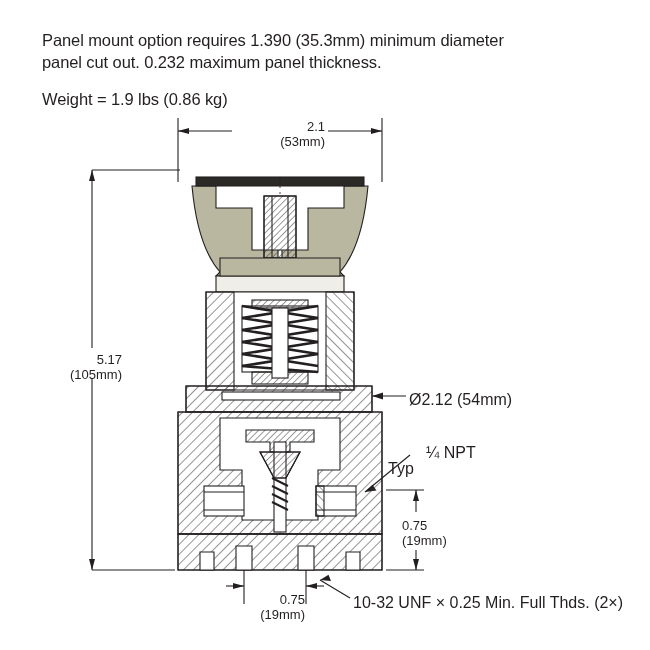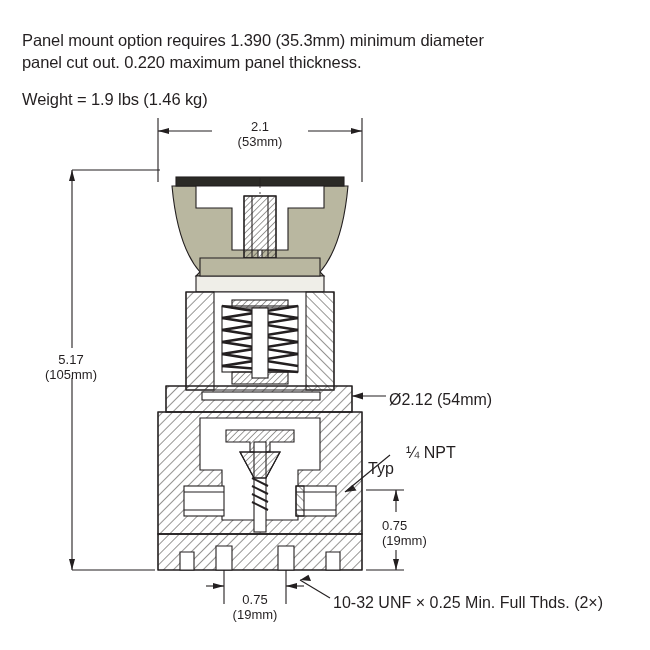--- a/index.html
+++ b/index.html
@@ -12,55 +12,56 @@
     background: #ffffff;
     font-family: "Liberation Sans", sans-serif;
     color: #231f20;
     overflow: hidden;
     position: relative;
   }
   #root {
     position: relative;
     width: 556px;
     height: 650px;
+    margin-left: 20px;
   }
   .txt {
     position: absolute;
     white-space: pre;
     line-height: 1.25;
   }
   .note {
     font-size: 16.5px;
     letter-spacing: -0.1px;
   }
   .dimtext {
     font-size: 13px;
-    text-align: center;
+    text-align: right;
     line-height: 1.18;
   }
   .leadtext {
     font-size: 16px;
     line-height: 1.2;
   }
   .svg-wrap {
     position: absolute;
     left: 0;
     top: 0;
     width: 650px;
     height: 650px;
   }
 </style>
 </head>
 <body>
 
 <div id="root">
 
   <div class="txt note" style="left:22px; top:30px;">Panel mount option requires 1.390 (35.3mm) minimum diameter</div>
-  <div class="txt note" style="left:22px; top:52px;">panel cut out. 0.220 maximum panel thickness.</div>
-  <div class="txt note" style="left:22px; top:89px;">Weight = 1.9 lbs (1.46 kg)</div>
+  <div class="txt note" style="left:22px; top:52px;">panel cut out. 0.232 maximum panel thickness.</div>
+  <div class="txt note" style="left:22px; top:89px;">Weight = 1.9 lbs (0.86 kg)</div>
 
   <div class="txt dimtext" style="left:215px; top:119px; width:90px;">2.1</div>
   <div class="txt dimtext" style="left:215px; top:134px; width:90px;">(53mm)</div>
 
   <div class="txt dimtext" style="left:40px; top:352px; width:62px;">5.17</div>
   <div class="txt dimtext" style="left:40px; top:367px; width:62px;">(105mm)</div>
 
   <div class="txt dimtext" style="left:225px; top:592px; width:60px;">0.75</div>
   <div class="txt dimtext" style="left:225px; top:607px; width:60px;">(19mm)</div>
 

